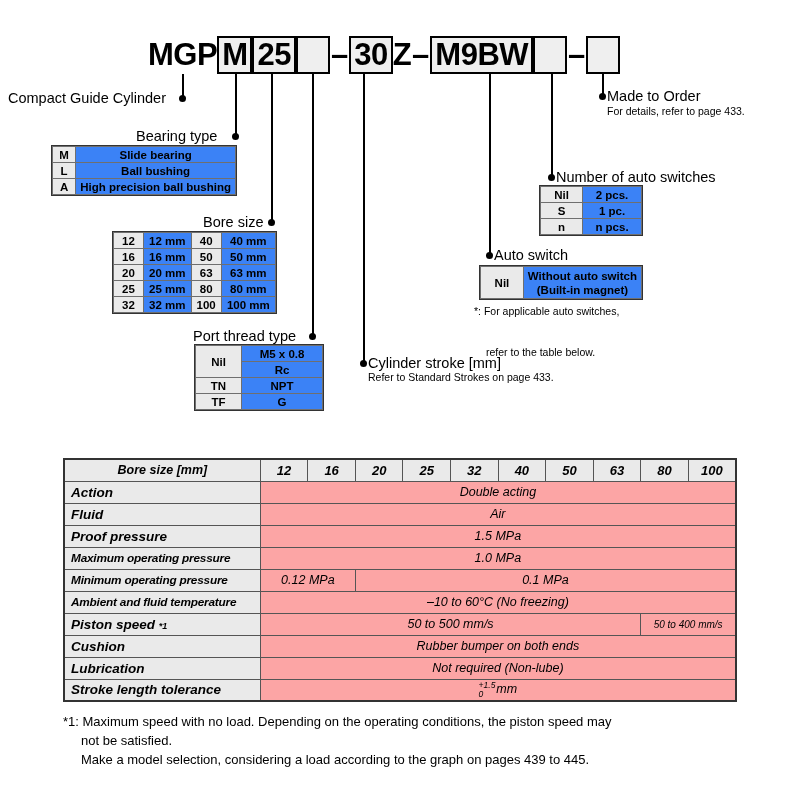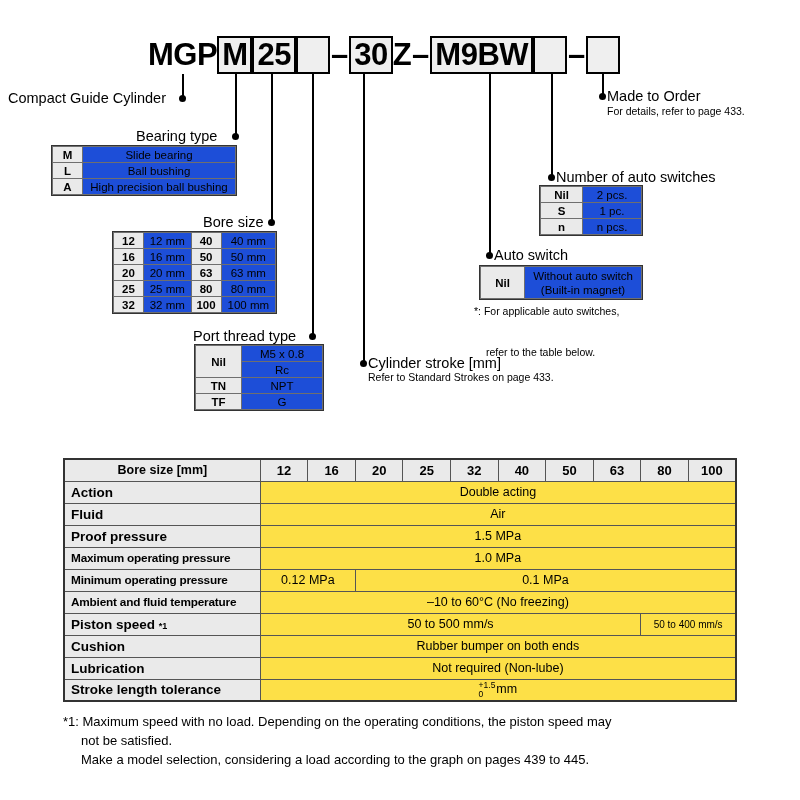--- a/index.html
+++ b/index.html
@@ -60,54 +60,55 @@
     font-size: 11.5px;
   }
   table.mini td {
     border: 1px solid #6f6f6f;
     padding: 1px 4px; height: 16px;
     text-align: center; white-space: nowrap;
   }
   table.mini td.code {
     background: #eaeaea; font-weight: bold; text-align: center;
   }
-  table.mini td.desc { background: #1d4ed8; font-weight: normal; }
+  table.mini td.desc { background: #3b82f6; font-weight: bold; }
   table.mini { outline: 1.5px solid #333; }
 
   
   table.spec {
     position: absolute; left: 63px; top: 458px;
     border-collapse: collapse;
     width: 674px;
     font-size: 12px;
   }
   table.spec td, table.spec th {
     border: 1px solid #555;
     padding: 1px 3px;
     height: 22px;
     text-align: center;
     white-space: nowrap;
     font-weight: normal;
+    font-style: italic;
   }
   table.spec th.hdr-label {
     background: #eaeaea; font-weight: bold; font-size: 12.5px;
     width: 196px;
   }
   table.spec th.hdr-bore {
     background: #eaeaea; font-weight: bold; font-size: 13px;
     width: 47.5px;
   }
   table.spec td.rowlabel {
     background: #eaeaea; text-align: left; font-weight: bold;
     font-size: 13.5px; padding-left: 6px;
   }
   table.spec td.rowlabel.squeeze {
     font-size: 11.8px; letter-spacing: -0.2px;
   }
-  table.spec td.val { background: #fde047; font-size: 12.5px; }
+  table.spec td.val { background: #fca5a5; font-size: 12.5px; }
   table.spec { border: 2px solid #333; }
   .sup-frac {
     display: inline-block; vertical-align: middle;
     font-size: 8.5px; line-height: 8.5px; text-align: left;
     margin-right: 1px;
   }
   .sup-frac span { display: block; }
 
   .footnote {
     position: absolute; left: 63px; top: 712px;

